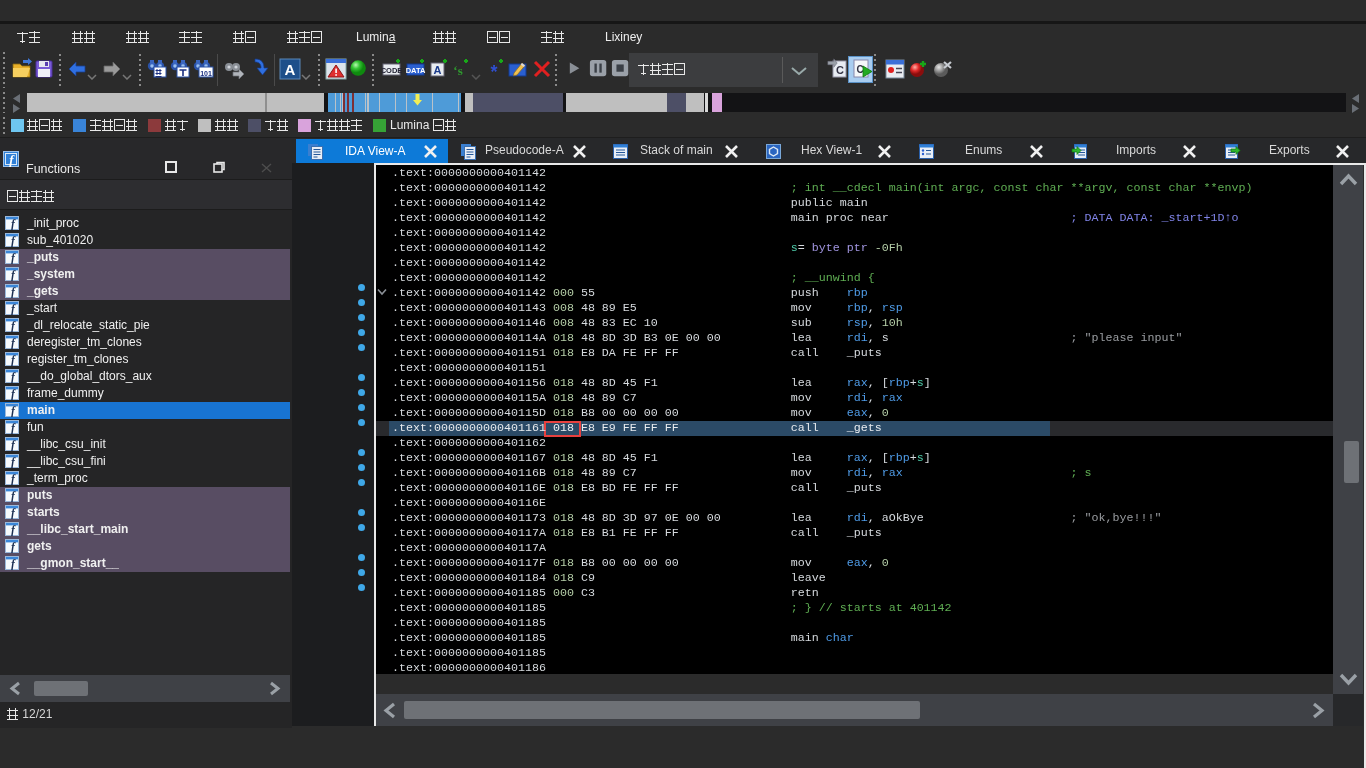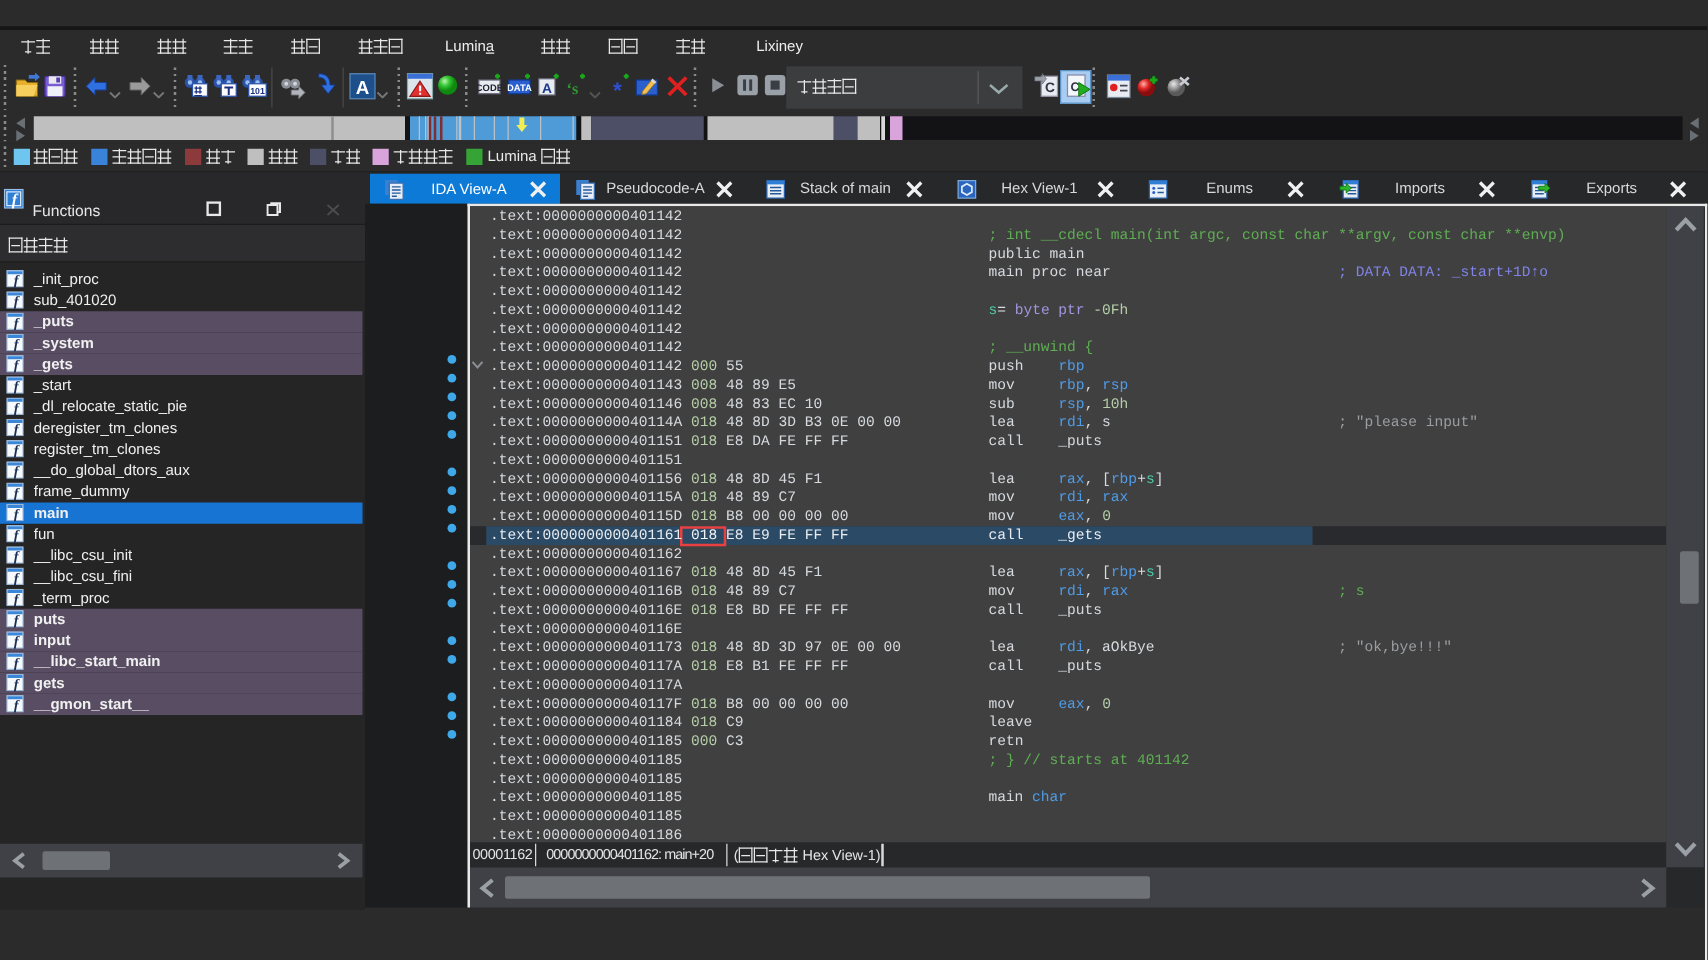--- a/index.html
+++ b/index.html
@@ -40,21 +40,21 @@
 .fname{position:absolute;left:27px;top:0}
 .fico{position:absolute;left:5px;top:1px;width:14px;height:14px}
 
 #tabbar{left:292px;top:138px;width:1074px;height:25px;background:#27282a;color:#d9d9d9;font-size:12px}
 .tab{position:absolute;top:1px;height:24px}
 .tabtx{position:absolute;top:5px}
 
 #gutter{left:292px;top:163px;width:82px;height:563px;background:#1c1d1f}
 #dwin{left:374px;top:163px;width:992px;height:565px}
 .dot{position:absolute;width:7px;height:7px;border-radius:50%;background:#3fa8e8}
-#dcontent{position:absolute;left:2px;top:2px;width:957px;height:509px;background:#404040;overflow:hidden}
+#dcontent{position:absolute;left:2px;top:2px;width:957px;height:509px;background:#000000;overflow:hidden}
 #dpre{position:absolute;left:16px;top:1px;font-family:"Liberation Mono",monospace;font-size:11.667px;line-height:15px;color:#d6dade;white-space:pre}
 #dpre .g{color:#5fae53}#dpre .gy{color:#9a9da1}#dpre .b{color:#4f9ce8}#dpre .n{color:#b5cea8}
 #dpre .t{color:#4ec9a8}#dpre .v{color:#a195e0}#dpre .x{color:#8084e8}
 #dstatus{position:absolute;left:2px;top:511px;width:957px;height:20px;background:#27282a;color:#e4e4e4;font-size:12px}
 #vscroll{position:absolute;left:959px;top:2px;width:30px;height:529px;background:#3f4146}
 #corner{position:absolute;left:959px;top:531px;width:30px;height:32px;background:#27282a}
 #hscroll{position:absolute;left:2px;top:531px;width:957px;height:32px;background:#3f4146}
 .thumb{position:absolute;background:#6e7176;border-radius:2px}
 
 #fhscroll{left:0;top:675px;width:290px;height:27px;background:#3f4146}
@@ -482,21 +482,21 @@
             <text x="8" y="12" font-size="11.5" font-style="italic" font-weight="bold" font-family="Liberation Serif" fill="#1b2f52" text-anchor="middle">f</text>
           </svg></span>
         <span class="fname">puts</span>
       </div>
       <div class="frow p" style="top:365.5px">
         <span class="fico"><svg width="14" height="14" viewBox="0 0 14 14">
             <rect x="0.5" y="0.5" width="13" height="13" fill="#f6fafd" stroke="#9ab8da"></rect>
             <rect x="1" y="1" width="12" height="2.4" fill="#3a86d8"></rect>
             <text x="8" y="12" font-size="11.5" font-style="italic" font-weight="bold" font-family="Liberation Serif" fill="#1b2f52" text-anchor="middle">f</text>
           </svg></span>
-        <span class="fname">input</span>
+        <span class="fname">starts</span>
       </div>
       <div class="frow p" style="top:382.5px">
         <span class="fico"><svg width="14" height="14" viewBox="0 0 14 14">
             <rect x="0.5" y="0.5" width="13" height="13" fill="#f6fafd" stroke="#9ab8da"></rect>
             <rect x="1" y="1" width="12" height="2.4" fill="#3a86d8"></rect>
             <text x="8" y="12" font-size="11.5" font-style="italic" font-weight="bold" font-family="Liberation Serif" fill="#1b2f52" text-anchor="middle">f</text>
           </svg></span>
         <span class="fname">__libc_start_main</span>
       </div>
       <div class="frow p" style="top:399.5px">
@@ -517,20 +517,23 @@
       </div>
     </div>
     <div class="abs" id="fhscroll">
       <svg style="position:absolute;left:8px;top:6px" width="16" height="15">
         <path d="M11,2 L4,7.5 L11,13" fill="none" stroke="#9aa0a6" stroke-width="3"></path>
       </svg>
       <div class="thumb" style="left:34px;top:6px;width:54px;height:15px"></div>
       <svg style="position:absolute;left:266px;top:6px" width="16" height="15">
         <path d="M5,2 L12,7.5 L5,13" fill="none" stroke="#9aa0a6" stroke-width="3"></path>
       </svg>
+    </div>
+    <div class="abs" id="frowinfo">
+      <span style="position:absolute;left:7px;top:5px"><i class="k k1"></i> 12/21</span>
     </div>
     <div class="abs" id="tabbar">
       <div class="tab" style="left:4px;width:152px;background:#0d7ad8;color:#fff">
         <span class="abs" style="left:11px;top:4px"><svg width="17" height="17" viewBox="0 0 17 17">
             <rect x="1" y="1" width="10" height="12" fill="#3a7fd0"></rect>
             <rect x="4.5" y="3.5" width="11" height="13" fill="#e8eef6" stroke="#3a6fb0"></rect>
             <path d="M6.5,6.5 h7 m-7,2.5 h7 m-7,2.5 h7 m-7,2.5 h4" stroke="#25589a" stroke-width="1.1"></path>
           </svg></span>
         <span class="tabtx" style="left:49px">IDA View-A</span>
         <span class="abs" style="left:127px;top:5px"><svg width="15" height="15">
@@ -652,28 +655,20 @@
 .text:000000000040117A
 .text:000000000040117F <span class="n">018</span> B8 00 00 00 00                mov     <span class="b">eax</span>, <span class="n">0</span>
 .text:0000000000401184 <span class="n">018</span> C9                            leave
 .text:0000000000401185 <span class="n">000</span> C3                            retn
 .text:0000000000401185                                   <span class="g">; } // starts at 401142</span>
 .text:0000000000401185
 .text:0000000000401185                                   main <span class="b">char</span>
 .text:0000000000401185
 .text:0000000000401186</pre>
       </div>
-      <div id="dstatus" style="font-size:11.5px">
-        <span class="abs" style="left:2px;top:4px;letter-spacing:-0.3px">00001162</span>
-        <div class="abs" style="left:51.5px;top:1px;width:1.5px;height:18px;background:#d8d8d8"></div>
-        <span class="abs" style="left:61px;top:4px;letter-spacing:-0.75px">0000000000401162: main+20</span>
-        <div class="abs" style="left:204.5px;top:1px;width:1.5px;height:18px;background:#d8d8d8"></div>
-        <span class="abs" style="left:211px;top:4px">(<i class="k k2"></i><i class="k k2"></i><i class="k k4"></i><i class="k k1"></i> Hex View-1)</span>
-        <div class="abs" style="left:329px;top:1px;width:1.5px;height:18px;background:#d8d8d8"></div>
-      </div>
       <div id="vscroll">
         <svg style="position:absolute;left:6px;top:8px" width="19" height="15">
           <path d="M2,11 L9.5,3 L17,11" fill="none" stroke="#9aa0a6" stroke-width="3.4"></path>
         </svg>
         <div class="thumb" style="left:11px;top:276px;width:15px;height:42px"></div>
         <svg style="position:absolute;left:6px;top:506px" width="19" height="15">
           <path d="M2,4 L9.5,12 L17,4" fill="none" stroke="#9aa0a6" stroke-width="3.4"></path>
         </svg>
       </div>
       <div id="corner"></div>

